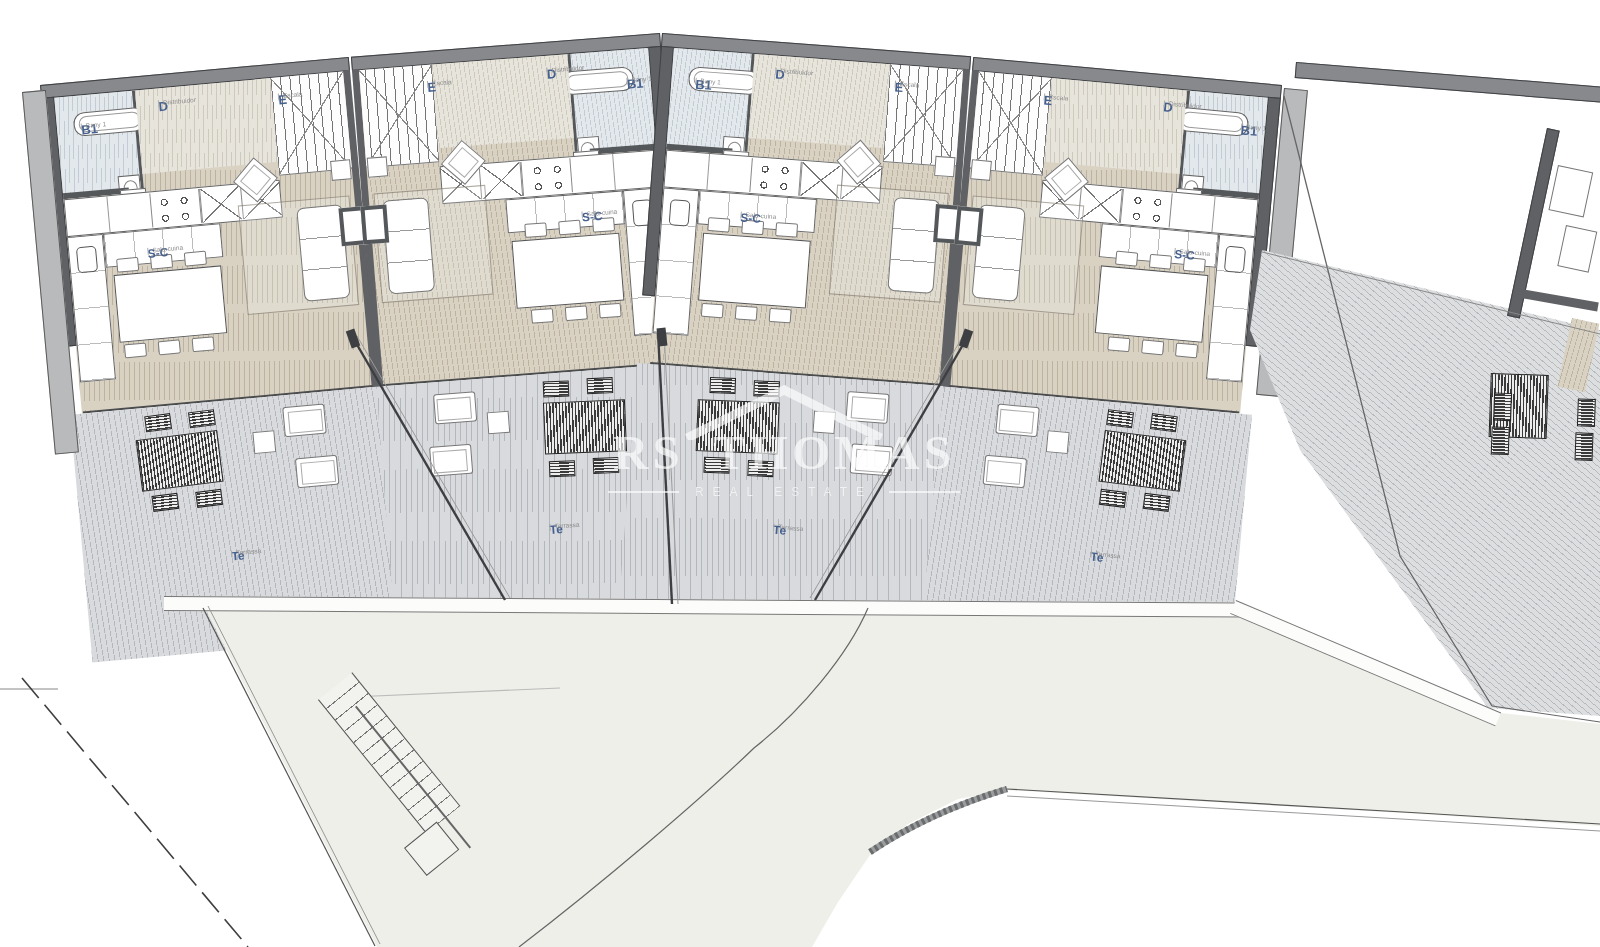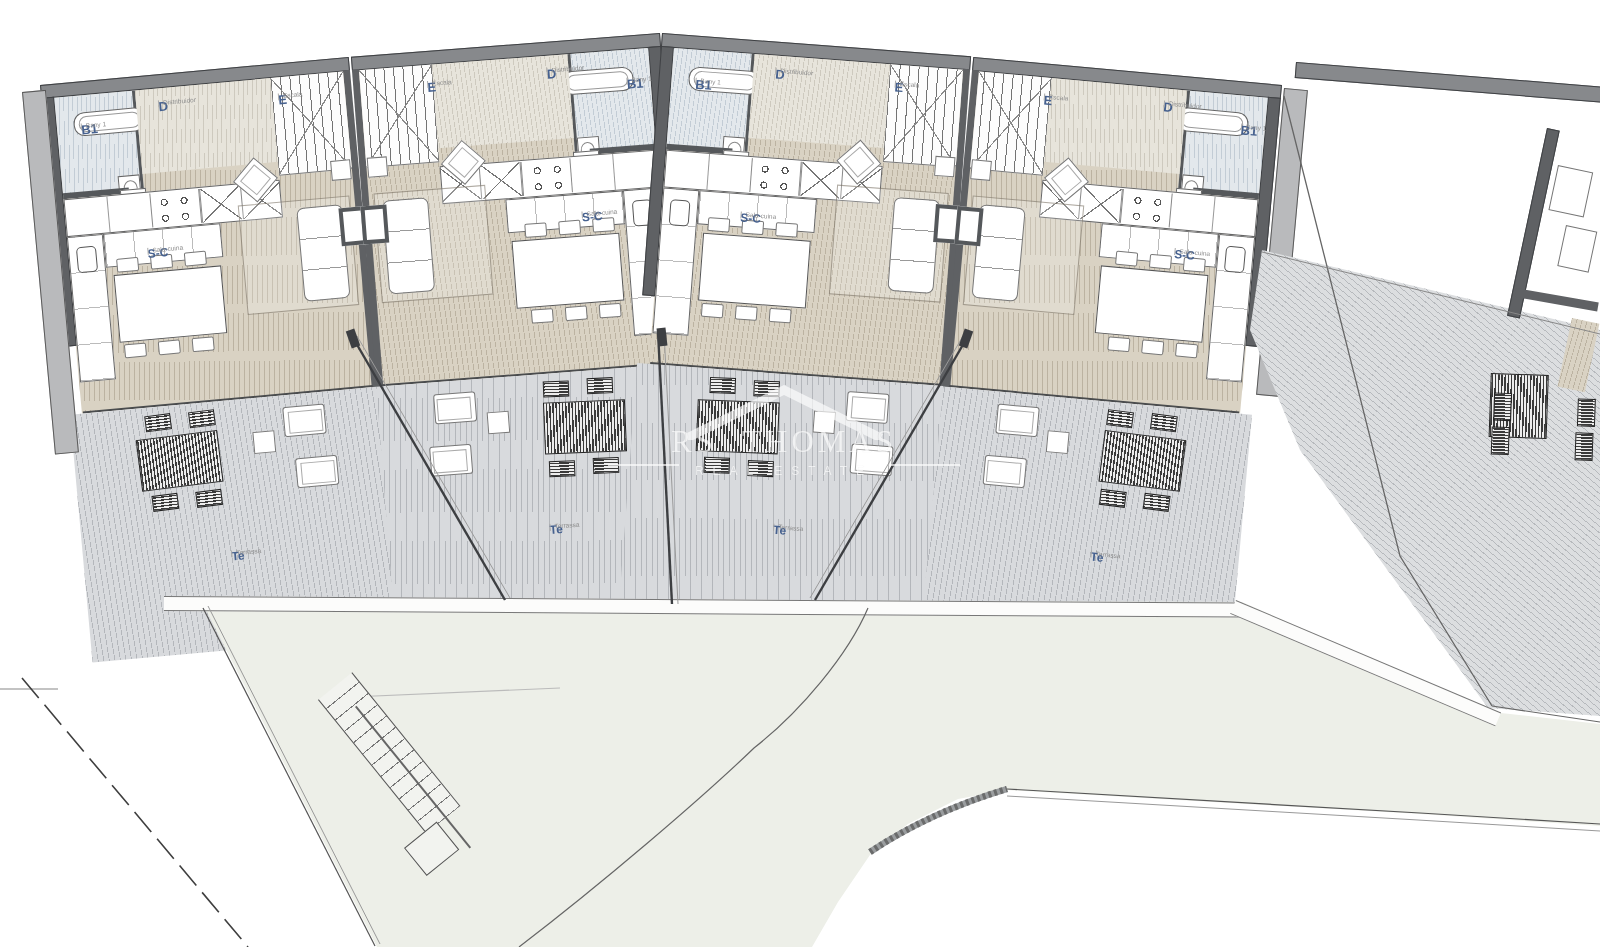--- a/index.html
+++ b/index.html
@@ -104,22 +104,22 @@
     background-image:repeating-linear-gradient(0deg,#777 0 1px,transparent 1px 14.5px);}
   .ext-rail{position:absolute;left:355px;top:707px;width:2px;height:182px;background:#666;transform:rotate(-39deg);transform-origin:0 0;}
   .ext-landing{position:absolute;left:404px;top:848px;width:40px;height:34px;background:#f2f3ef;border:1.2px solid #555;transform:rotate(-39deg);transform-origin:0 0;}
 
   svg.overlay{position:absolute;left:0;top:0;}
 
   
   .watermark{position:absolute;left:608px;top:382px;width:352px;text-align:center;opacity:.66;color:#fff;
     text-shadow:0 0 1px rgba(150,150,150,.35);}
   .wm-roof{margin:0 auto;display:block;}
-  .wm-name{font-family:"Liberation Serif", serif;font-weight:normal;font-size:31px;letter-spacing:4px;word-spacing:14px;margin-top:-16px;}
-  .wm-tagrow{display:flex;gap:16px;margin-top:4px;}
+  .wm-name{font-family:"Liberation Serif", serif;font-weight:bold;font-size:49px;letter-spacing:4px;word-spacing:14px;margin-top:-16px;}
+  .wm-tagrow{display:flex;align-items:center;gap:16px;margin-top:4px;}
   .wm-line{flex:1;height:1.5px;background:#fff;}
   .wm-tag{font-size:12px;letter-spacing:9px;font-family:"Liberation Sans", sans-serif;}
 </style>
 </head>
 <body>
 
 <div id="wings">
   <div class="unit" style="transform: translate(40px, 85px) rotate(-5.2deg);">
     <div class="u-living"></div>
     <div class="u-top-band"></div>

